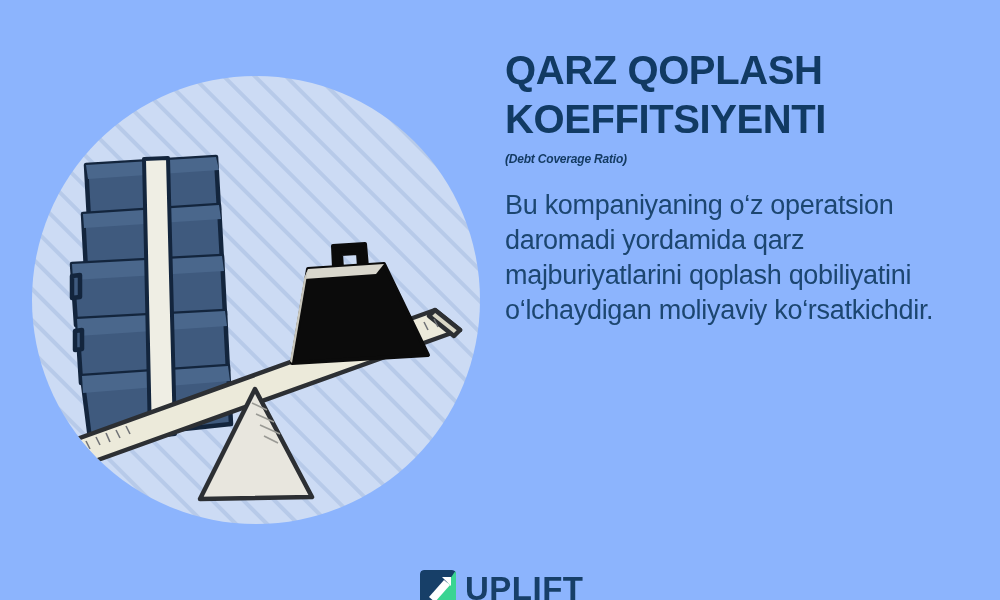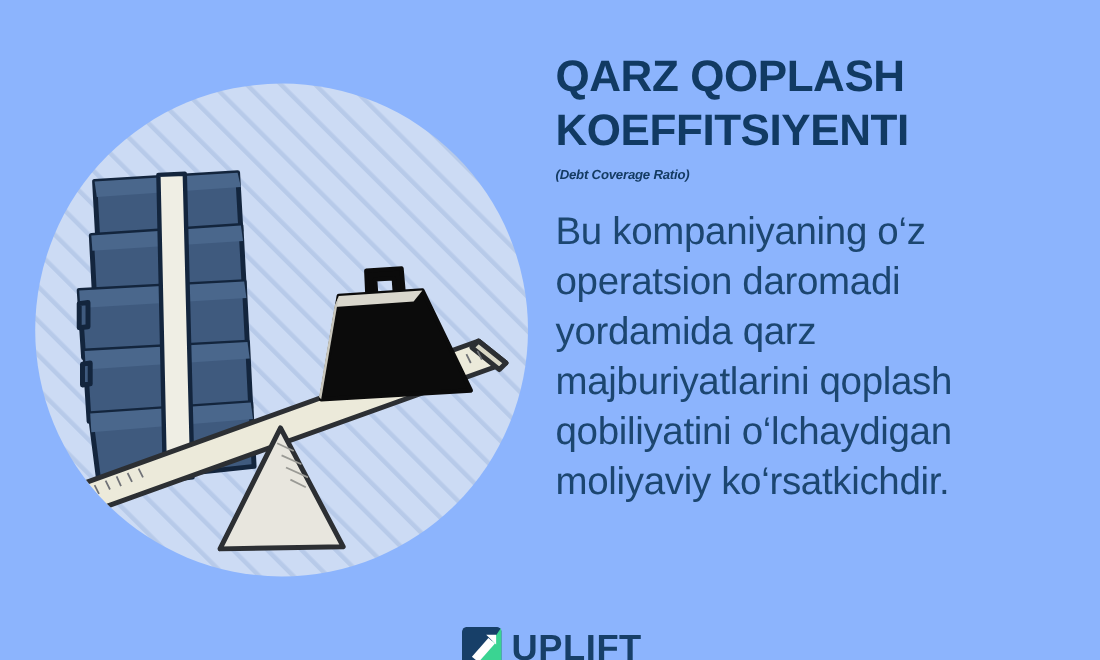--- a/index.html
+++ b/index.html
@@ -55,21 +55,21 @@
   #subtitle {
     color: #143b63;
     font-size: 12px;
     font-weight: bold;
     font-style: italic;
     letter-spacing: -0.2px;
     margin: 8px 0 0 0;
   }
   #body-text {
     color: #1c4670;
-    font-size: 35px;
+    font-size: 27px;
     line-height: 1.30;
     letter-spacing: -0.3px;
     margin: 22px 0 0 0;
     font-weight: normal;
   }
 
   
   #logo {
     position: absolute;
     left: 420px;

